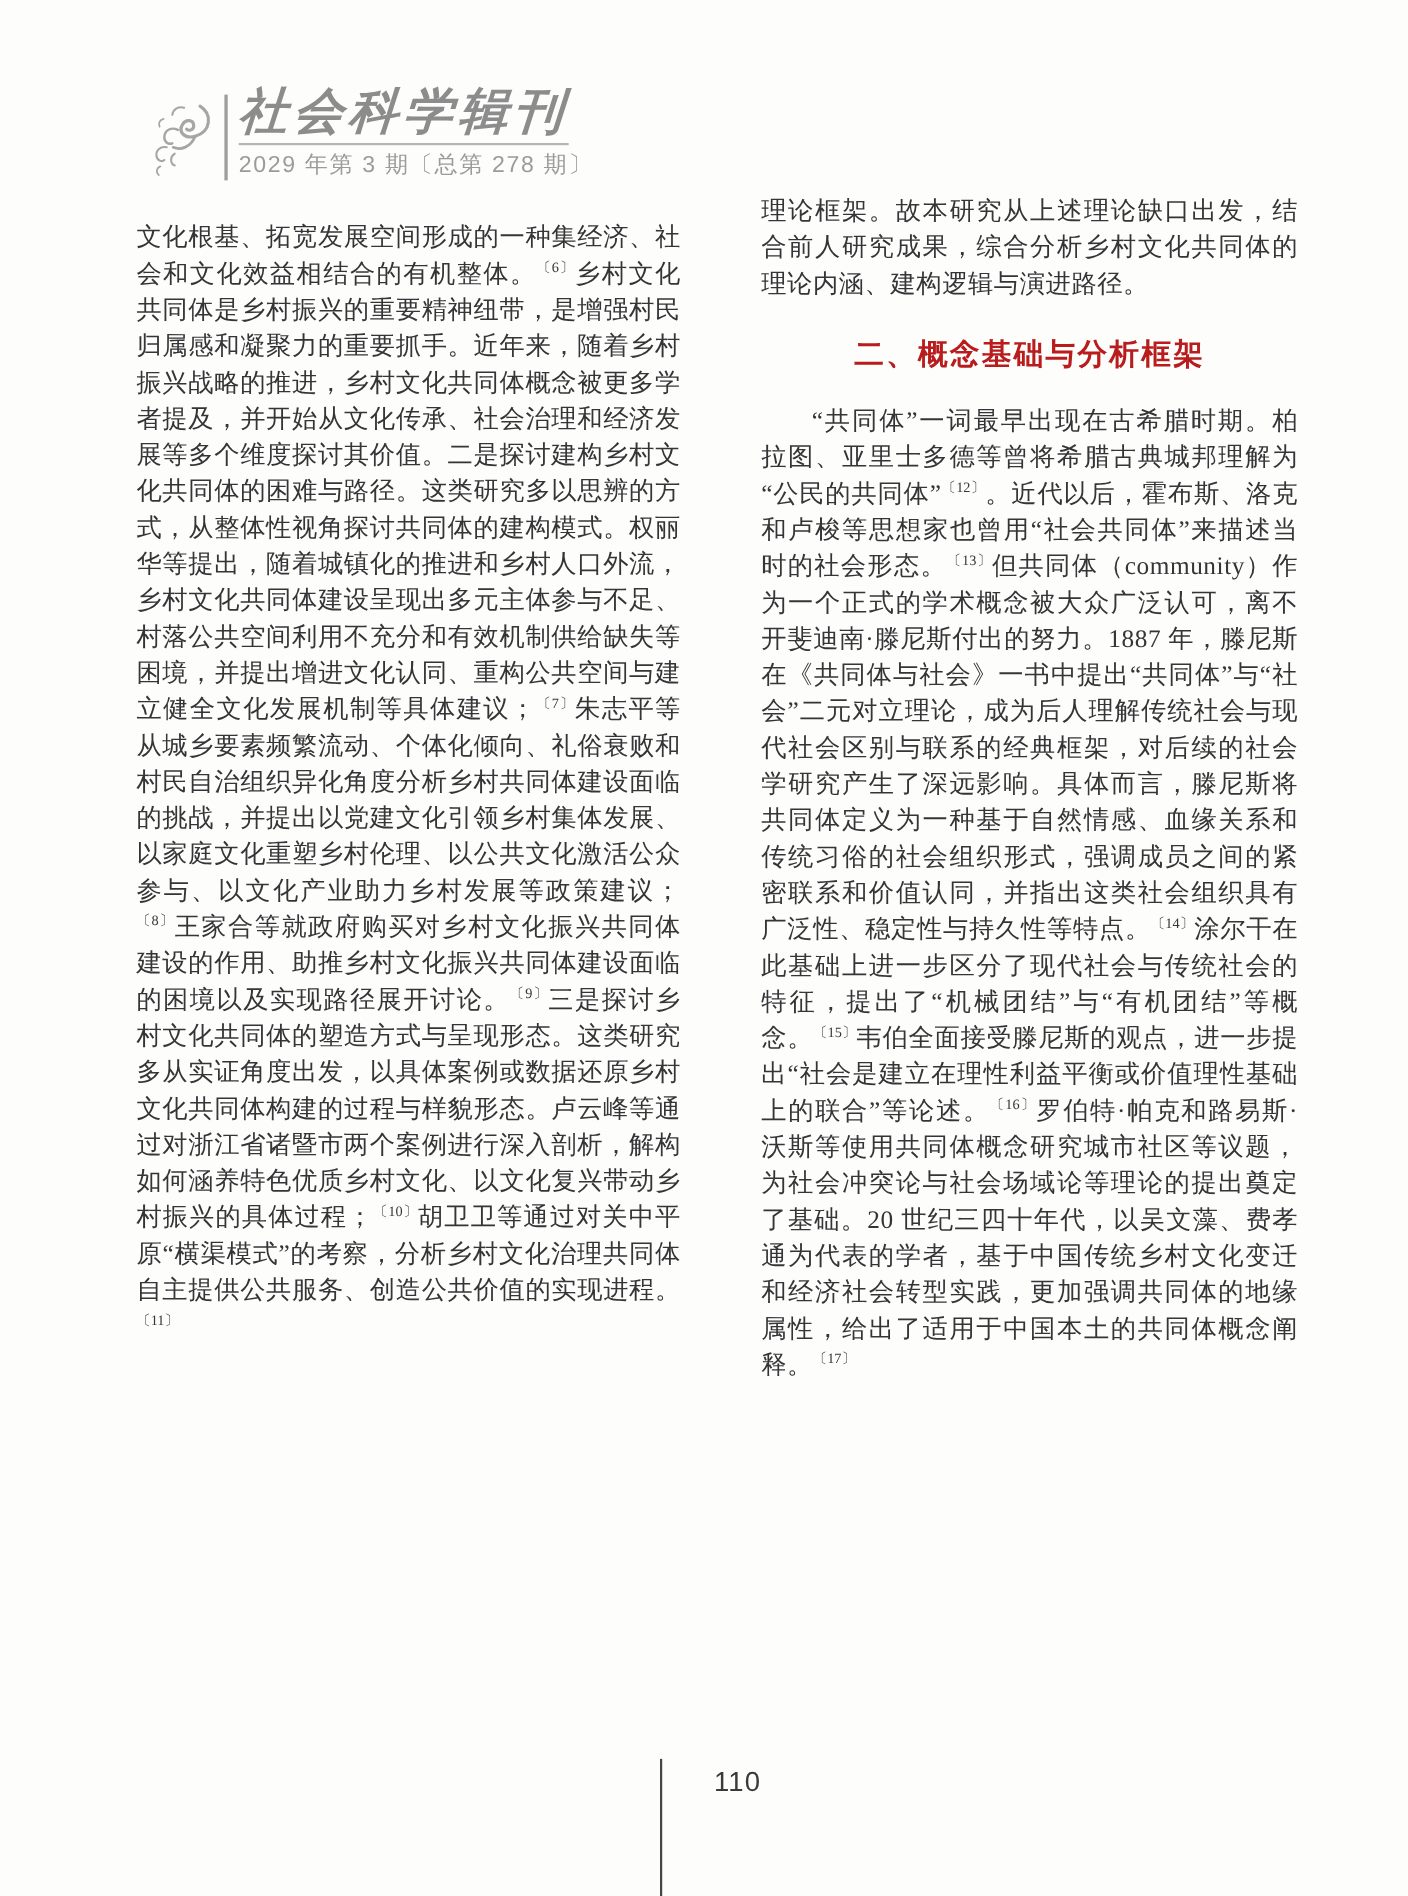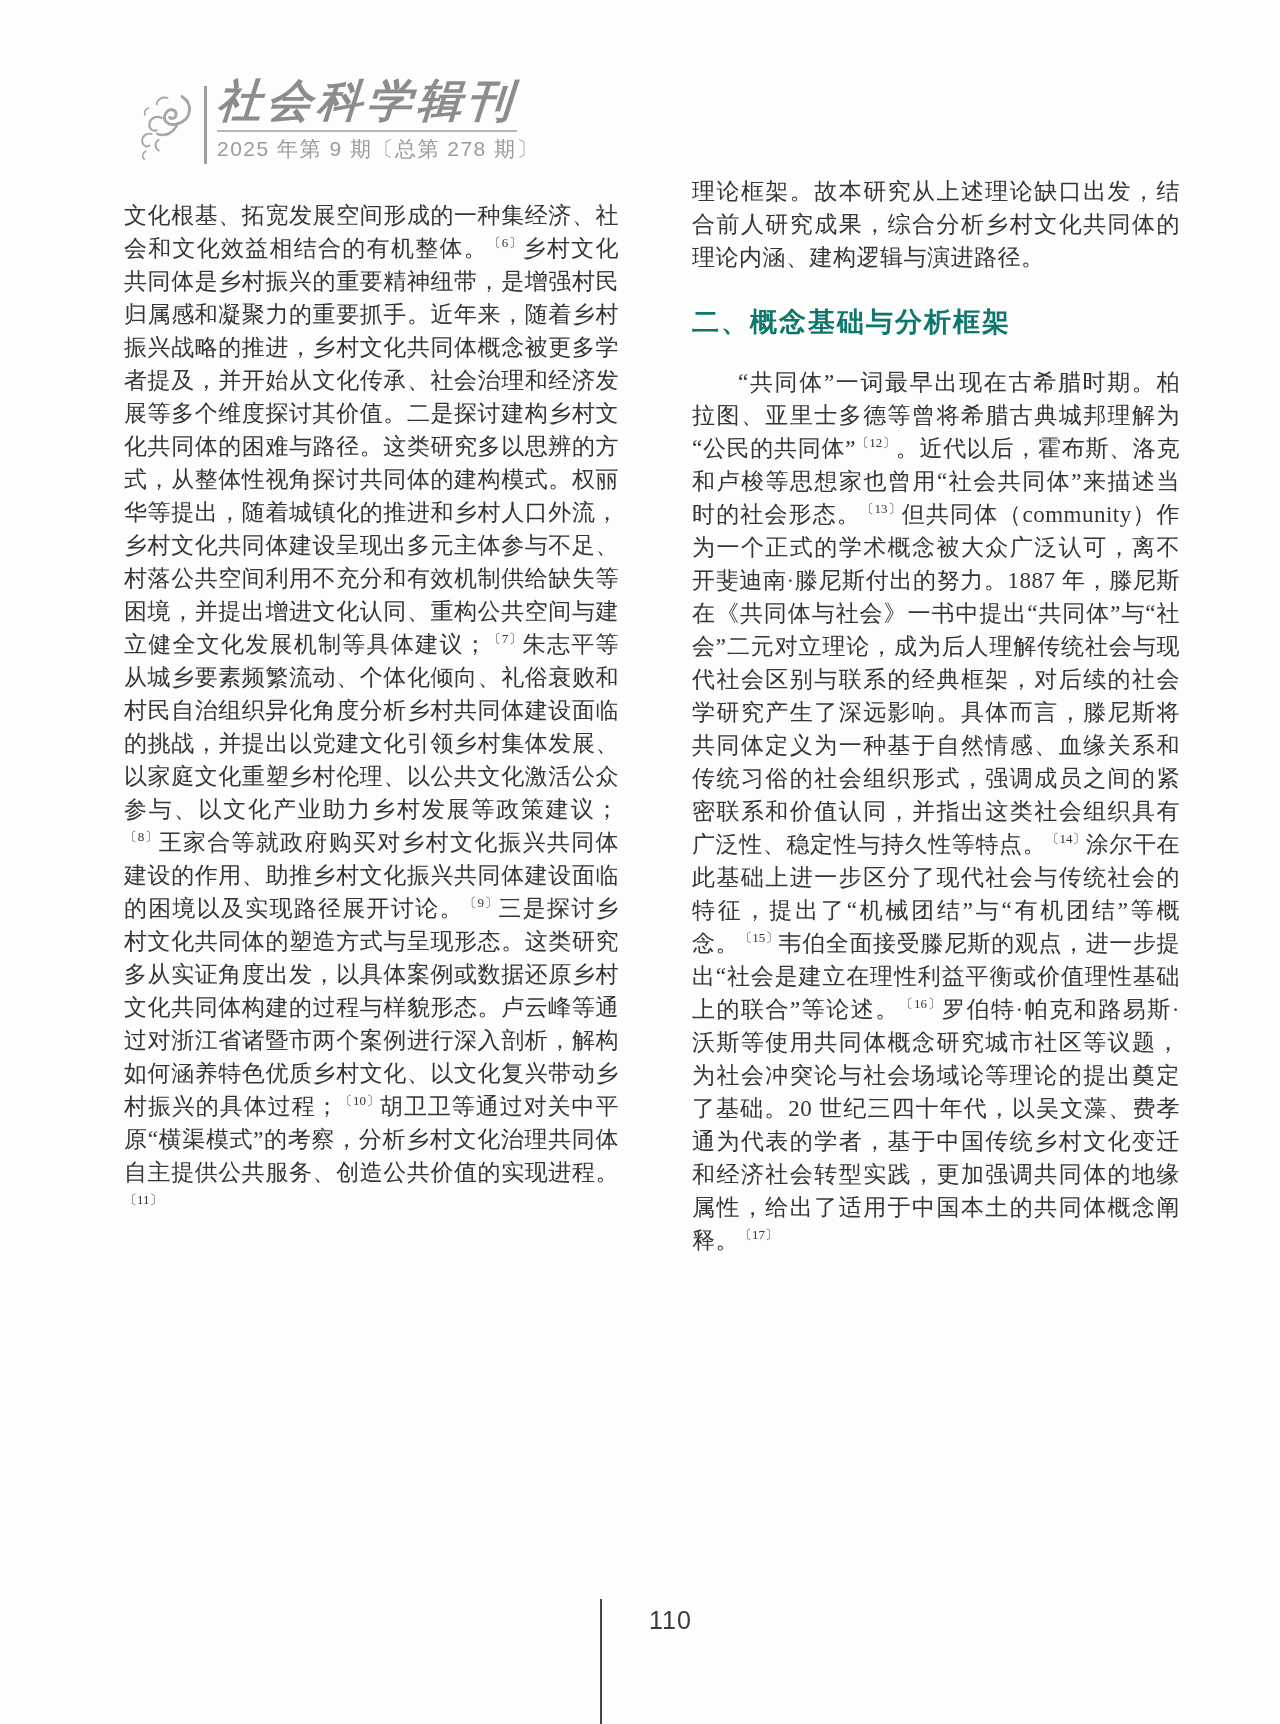--- a/index.html
+++ b/index.html
@@ -33,22 +33,22 @@
     margin:0;font-size:23px;line-height:33px;
     text-align:justify;text-justify:inter-ideograph;
     word-break:break-all;letter-spacing:0.5px;
   }
   .column p.indent{text-indent:2em;}
   .column sup{
     font-size:13px;line-height:0;vertical-align:super;letter-spacing:0;
   }
   .section-heading{
     font-family:"Liberation Sans","DejaVu Sans",sans-serif;
-    font-size:27px;font-weight:700;color:#0f766e;
-    letter-spacing:2px;
+    font-size:27px;font-weight:700;color:#b91c1c;
+    text-align:center;letter-spacing:2px;
     margin:30px 0 26px 0;
   }
   
   .footer-rule{position:absolute;left:600px;top:1599px;width:2px;height:125px;background:#454545;}
   .page-number{
     position:absolute;left:621px;top:1606px;
     font-family:"Liberation Sans","DejaVu Sans",sans-serif;
     font-size:25px;color:#3a3a3a;letter-spacing:1px;margin-left:28px;
   }
 </style>
@@ -63,21 +63,21 @@
     <path d="M30 66 C22 64 16 70 17 77 C18 83 24 85 27 82" stroke-width="2.6"></path>
     <path d="M40 74 C34 78 34 86 40 89" stroke-width="2.6"></path>
     <path d="M22 90 C17 92 16 98 20 101" stroke-width="2.2"></path>
     <path d="M52 16 C44 14 38 18 37 25" stroke-width="2.6"></path>
     <path d="M26 30 C21 31 19 36 21 40" stroke-width="2.2"></path>
   </svg>
   <div class="header-divider"></div>
   <div class="title-block">
     <div class="journal-title">社会科学辑刊</div>
     <div class="title-rule"></div>
-    <div class="issue-line">2025 年第 9 期〔总第 278 期〕</div>
+    <div class="issue-line">2029 年第 3 期〔总第 278 期〕</div>
   </div>
 </div>
 
 <div class="column left">
     <p class="body-para">文化根基、拓宽发展空间形成的一种集经济、社会和文化效益相结合的有机整体。<sup>〔6〕</sup>乡村文化共同体是乡村振兴的重要精神纽带，是增强村民归属感和凝聚力的重要抓手。近年来，随着乡村振兴战略的推进，乡村文化共同体概念被更多学者提及，并开始从文化传承、社会治理和经济发展等多个维度探讨其价值。二是探讨建构乡村文化共同体的困难与路径。这类研究多以思辨的方式，从整体性视角探讨共同体的建构模式。权丽华等提出，随着城镇化的推进和乡村人口外流，乡村文化共同体建设呈现出多元主体参与不足、村落公共空间利用不充分和有效机制供给缺失等困境，并提出增进文化认同、重构公共空间与建立健全文化发展机制等具体建议；<sup>〔7〕</sup>朱志平等从城乡要素频繁流动、个体化倾向、礼俗衰败和村民自治组织异化角度分析乡村共同体建设面临的挑战，并提出以党建文化引领乡村集体发展、以家庭文化重塑乡村伦理、以公共文化激活公众参与、以文化产业助力乡村发展等政策建议；<sup>〔8〕</sup>王家合等就政府购买对乡村文化振兴共同体建设的作用、助推乡村文化振兴共同体建设面临的困境以及实现路径展开讨论。<sup>〔9〕</sup>三是探讨乡村文化共同体的塑造方式与呈现形态。这类研究多从实证角度出发，以具体案例或数据还原乡村文化共同体构建的过程与样貌形态。卢云峰等通过对浙江省诸暨市两个案例进行深入剖析，解构如何涵养特色优质乡村文化、以文化复兴带动乡村振兴的具体过程；<sup>〔10〕</sup>胡卫卫等通过对关中平原“横渠模式”的考察，分析乡村文化治理共同体自主提供公共服务、创造公共价值的实现进程。<sup>〔11〕</sup></p>
   </div>
 <div class="column right">
     <p class="body-para">理论框架。故本研究从上述理论缺口出发，结合前人研究成果，综合分析乡村文化共同体的理论内涵、建构逻辑与演进路径。</p>
     <h2 class="section-heading">二、概念基础与分析框架</h2>
     <p class="body-para indent">“共同体”一词最早出现在古希腊时期。柏拉图、亚里士多德等曾将希腊古典城邦理解为“公民的共同体”<sup>〔12〕</sup>。近代以后，霍布斯、洛克和卢梭等思想家也曾用“社会共同体”来描述当时的社会形态。<sup>〔13〕</sup>但共同体（community）作为一个正式的学术概念被大众广泛认可，离不开斐迪南·滕尼斯付出的努力。1887 年，滕尼斯在《共同体与社会》一书中提出“共同体”与“社会”二元对立理论，成为后人理解传统社会与现代社会区别与联系的经典框架，对后续的社会学研究产生了深远影响。具体而言，滕尼斯将共同体定义为一种基于自然情感、血缘关系和传统习俗的社会组织形式，强调成员之间的紧密联系和价值认同，并指出这类社会组织具有广泛性、稳定性与持久性等特点。<sup>〔14〕</sup>涂尔干在此基础上进一步区分了现代社会与传统社会的特征，提出了“机械团结”与“有机团结”等概念。<sup>〔15〕</sup>韦伯全面接受滕尼斯的观点，进一步提出“社会是建立在理性利益平衡或价值理性基础上的联合”等论述。<sup>〔16〕</sup>罗伯特·帕克和路易斯·沃斯等使用共同体概念研究城市社区等议题，为社会冲突论与社会场域论等理论的提出奠定了基础。20 世纪三四十年代，以吴文藻、费孝通为代表的学者，基于中国传统乡村文化变迁和经济社会转型实践，更加强调共同体的地缘属性，给出了适用于中国本土的共同体概念阐释。<sup>〔17〕</sup></p>

